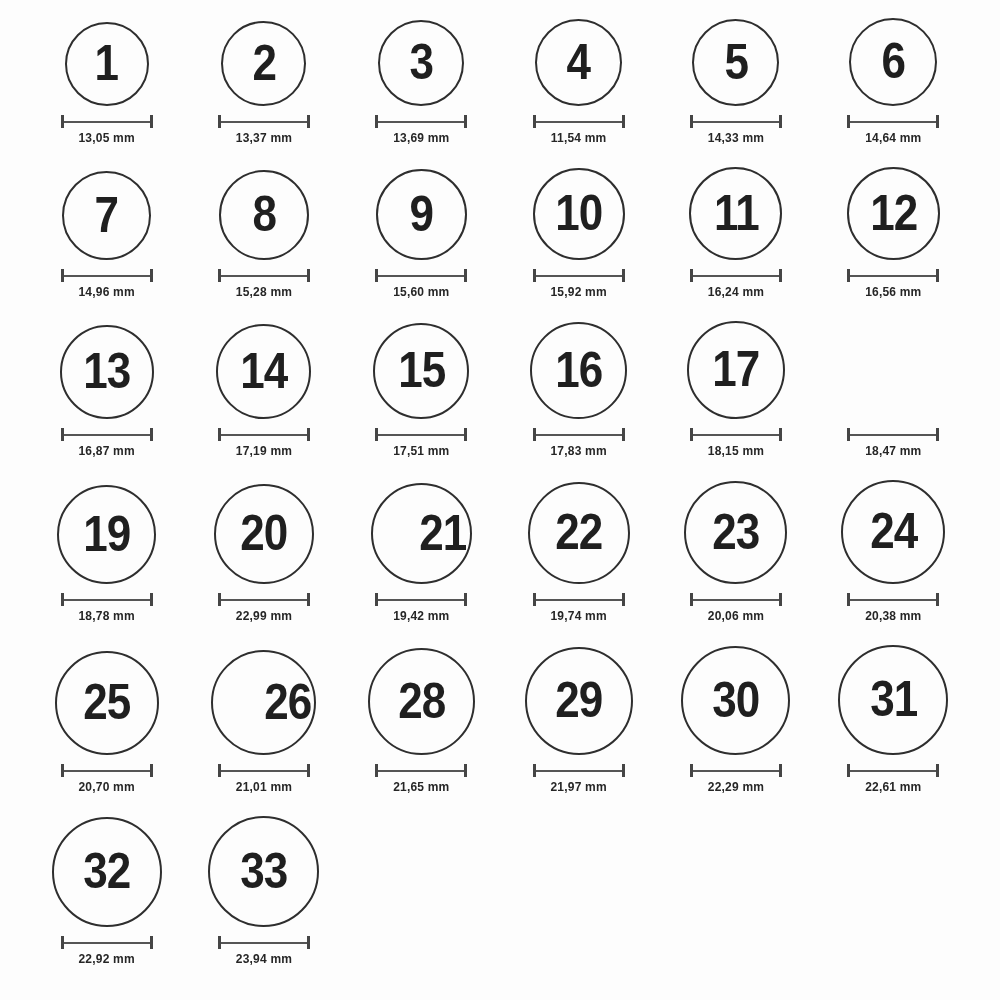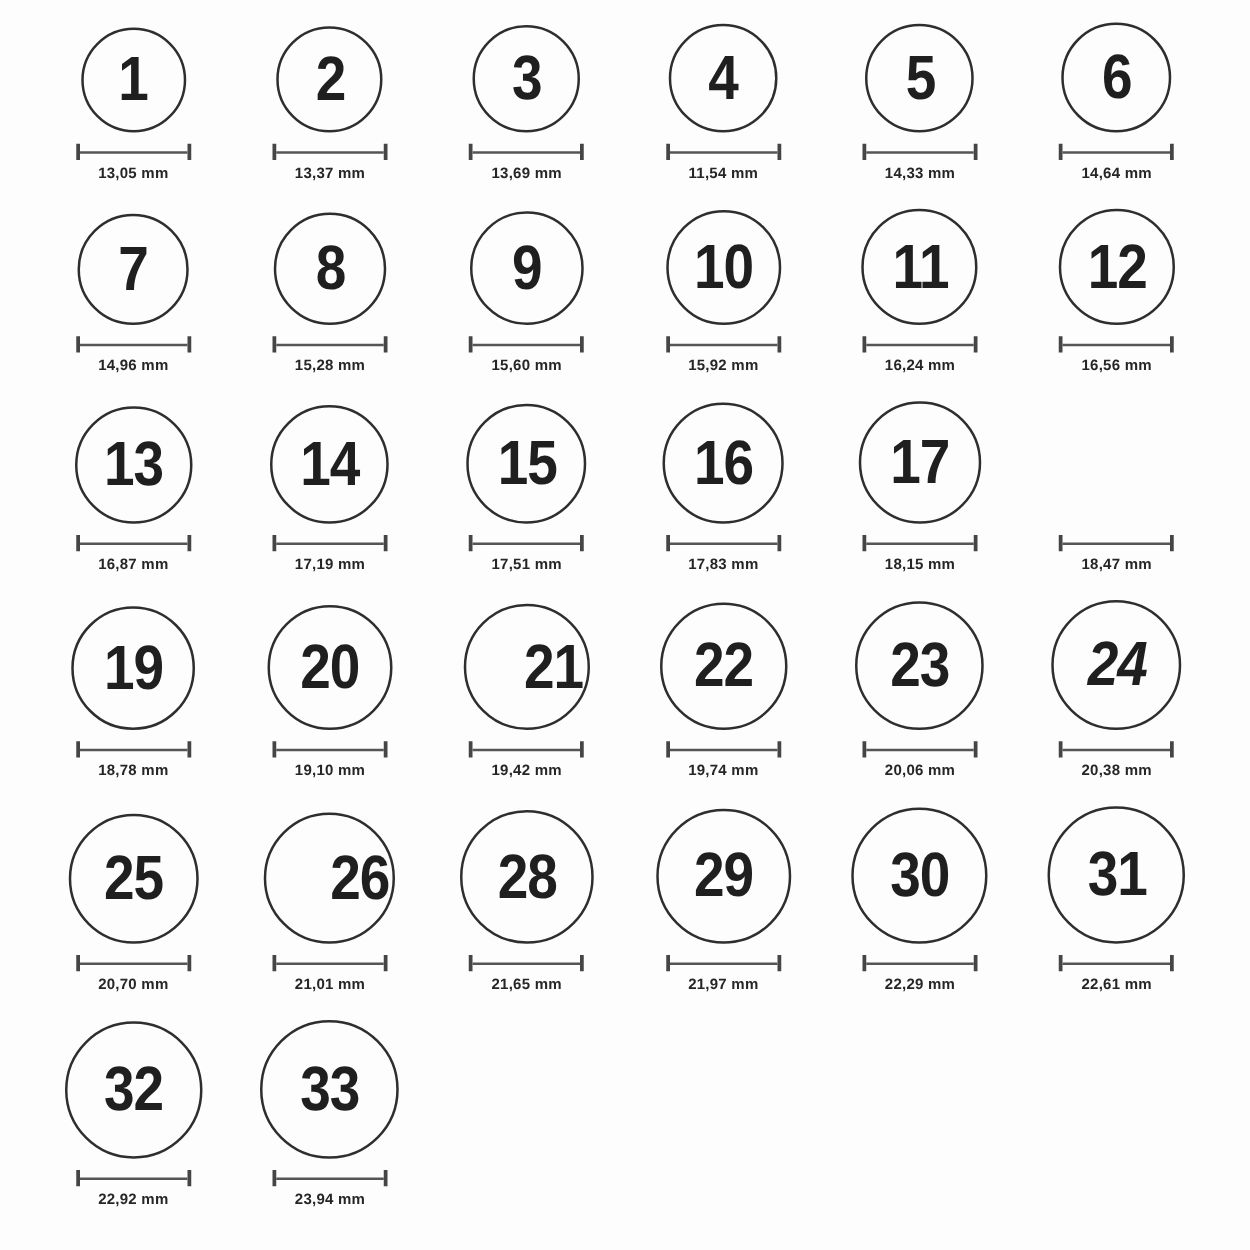--- a/index.html
+++ b/index.html
@@ -222,21 +222,21 @@
     </div>
     <div class="dline"></div>
     <div class="dlabel">18,78 mm</div>
   </div>
 
   <div class="cell">
     <div class="circle" style="width: 100px; height: 100px;">
       <span class="num">20</span>
     </div>
     <div class="dline"></div>
-    <div class="dlabel">19,10 mm</div>
+    <div class="dlabel">22,99 mm</div>
   </div>
 
   <div class="cell">
     <div class="circle" style="width: 101px; height: 101px; justify-content: flex-end;">
       <span class="num">21</span>
     </div>
     <div class="dline"></div>
     <div class="dlabel">19,42 mm</div>
   </div>
 
@@ -250,21 +250,21 @@
 
   <div class="cell">
     <div class="circle" style="width: 103px; height: 103px;">
       <span class="num">23</span>
     </div>
     <div class="dline"></div>
     <div class="dlabel">20,06 mm</div>
   </div>
 
   <div class="cell">
-    <div class="circle" style="width: 104px; height: 104px; font-style: italic;">
+    <div class="circle" style="width: 104px; height: 104px;">
       <span class="num">24</span>
     </div>
     <div class="dline"></div>
     <div class="dlabel">20,38 mm</div>
   </div>
 
   <div class="cell">
     <div class="circle" style="width: 104px; height: 104px;">
       <span class="num">25</span>
     </div>

